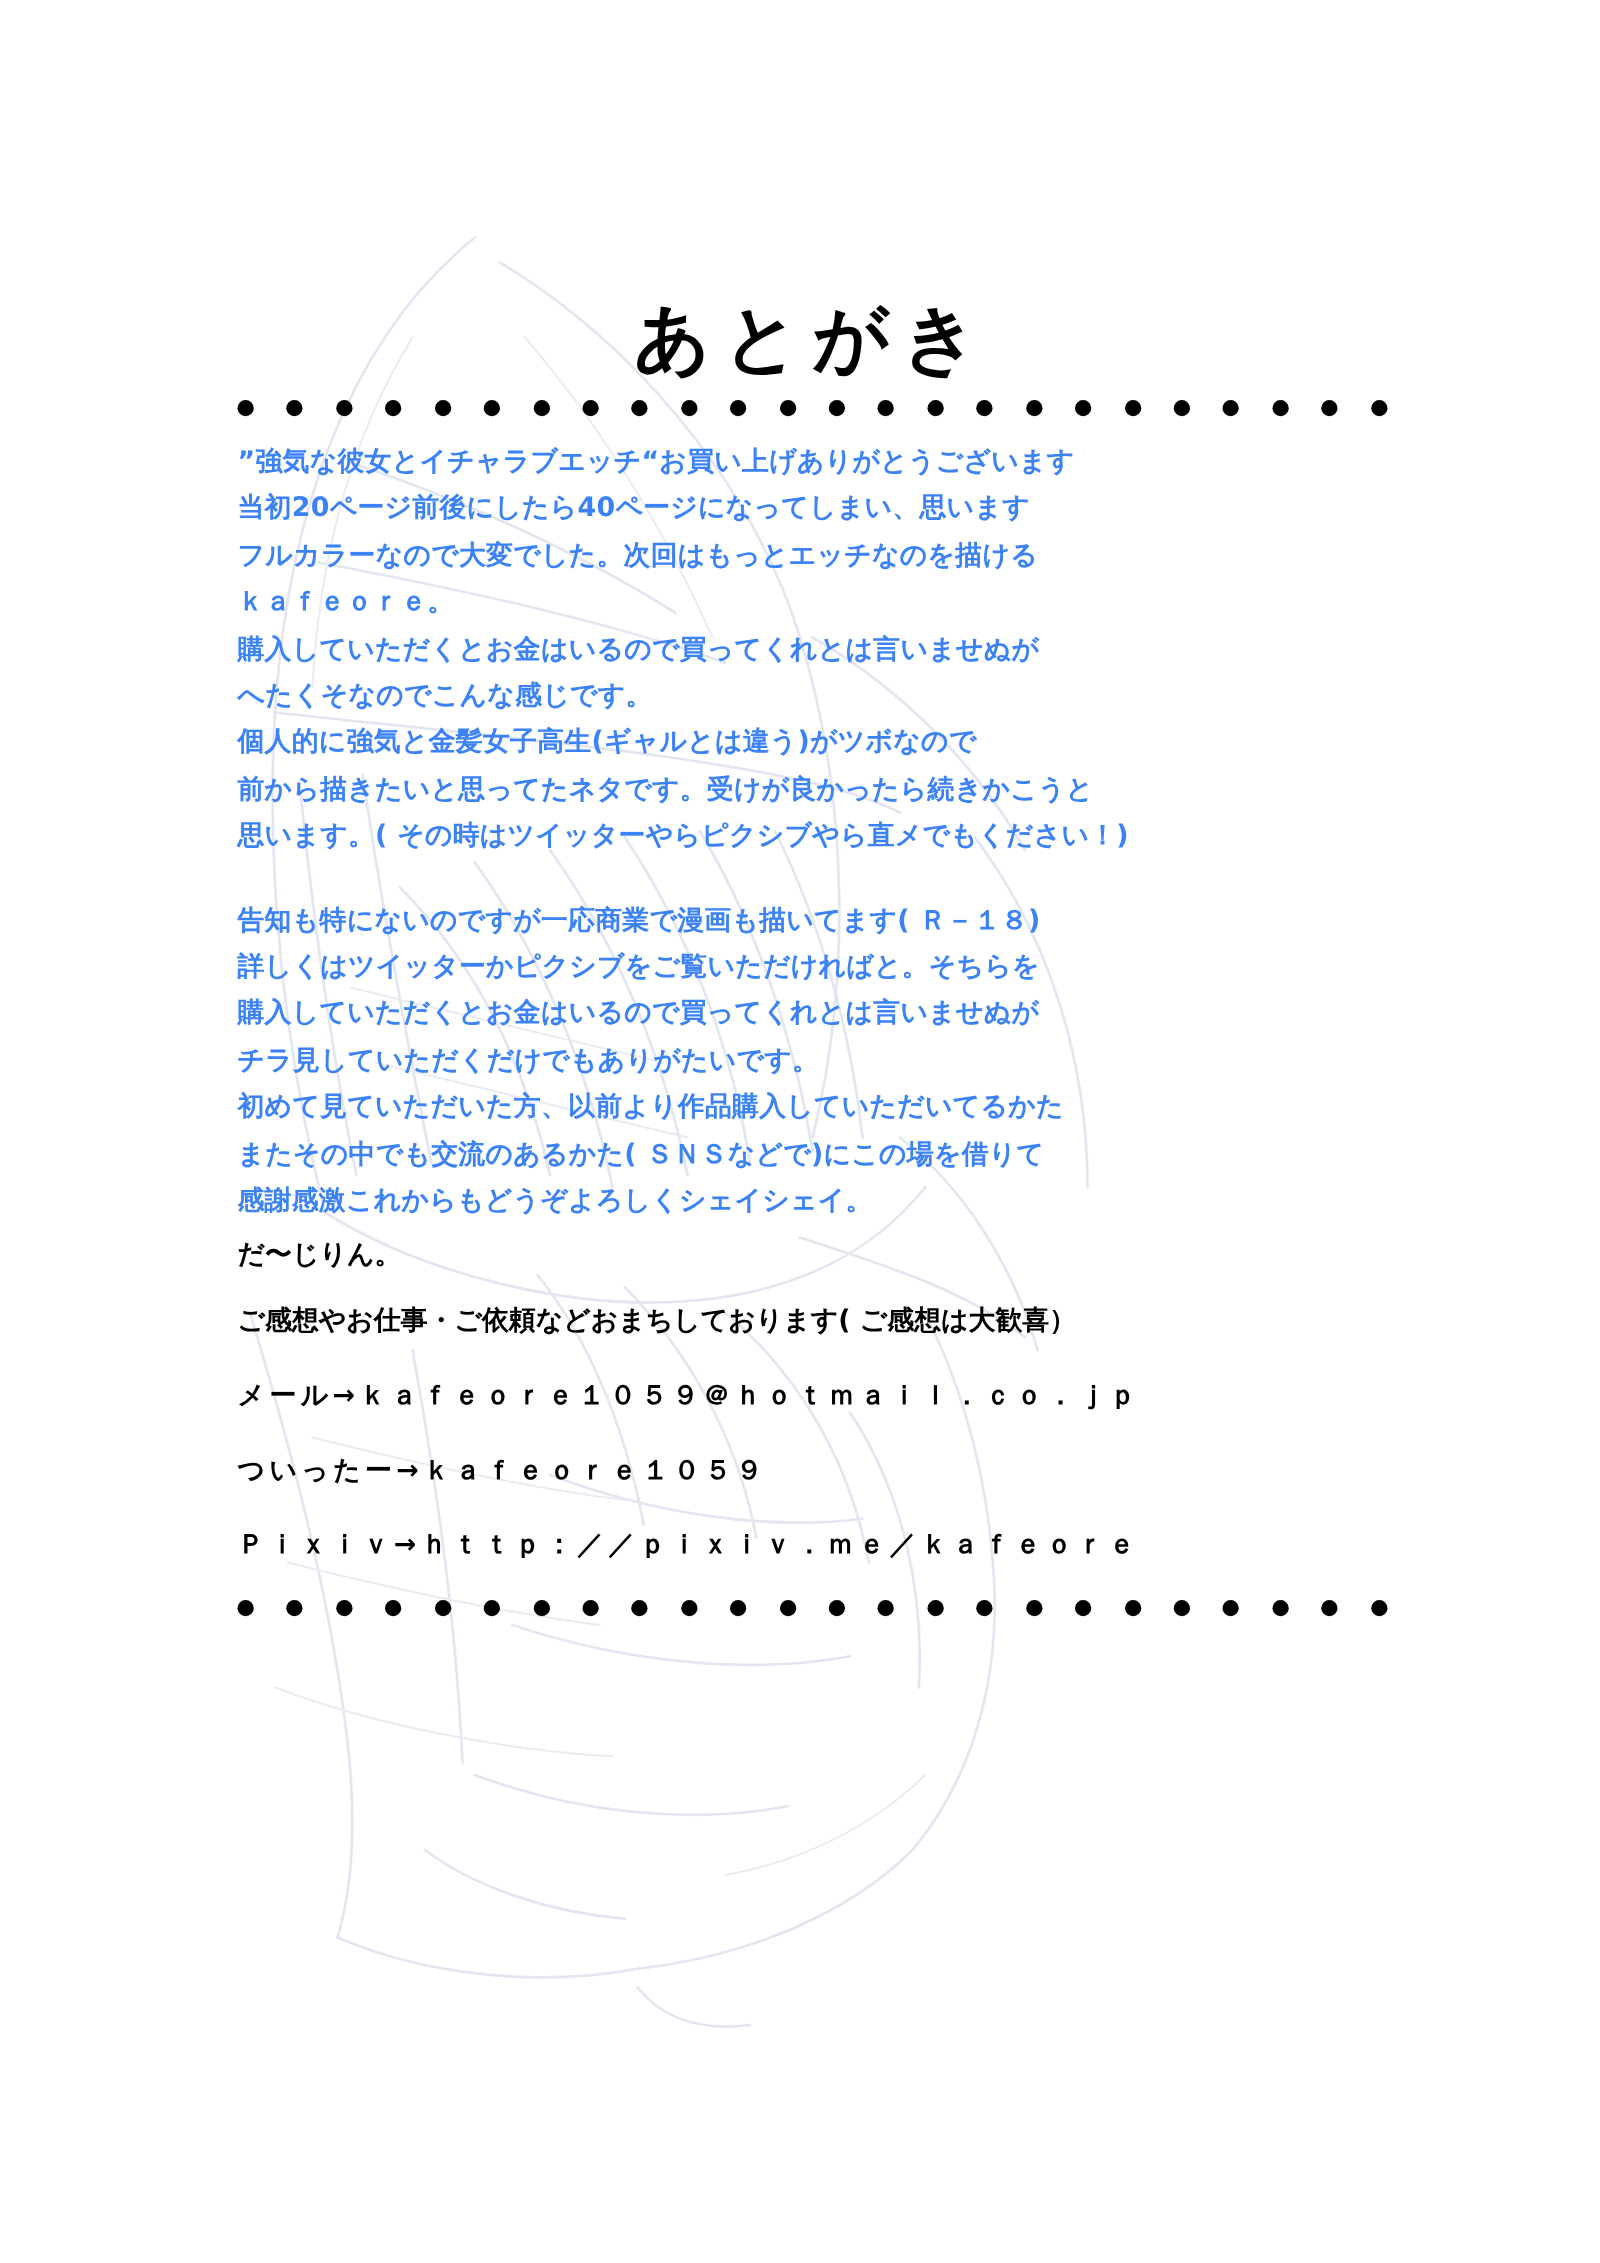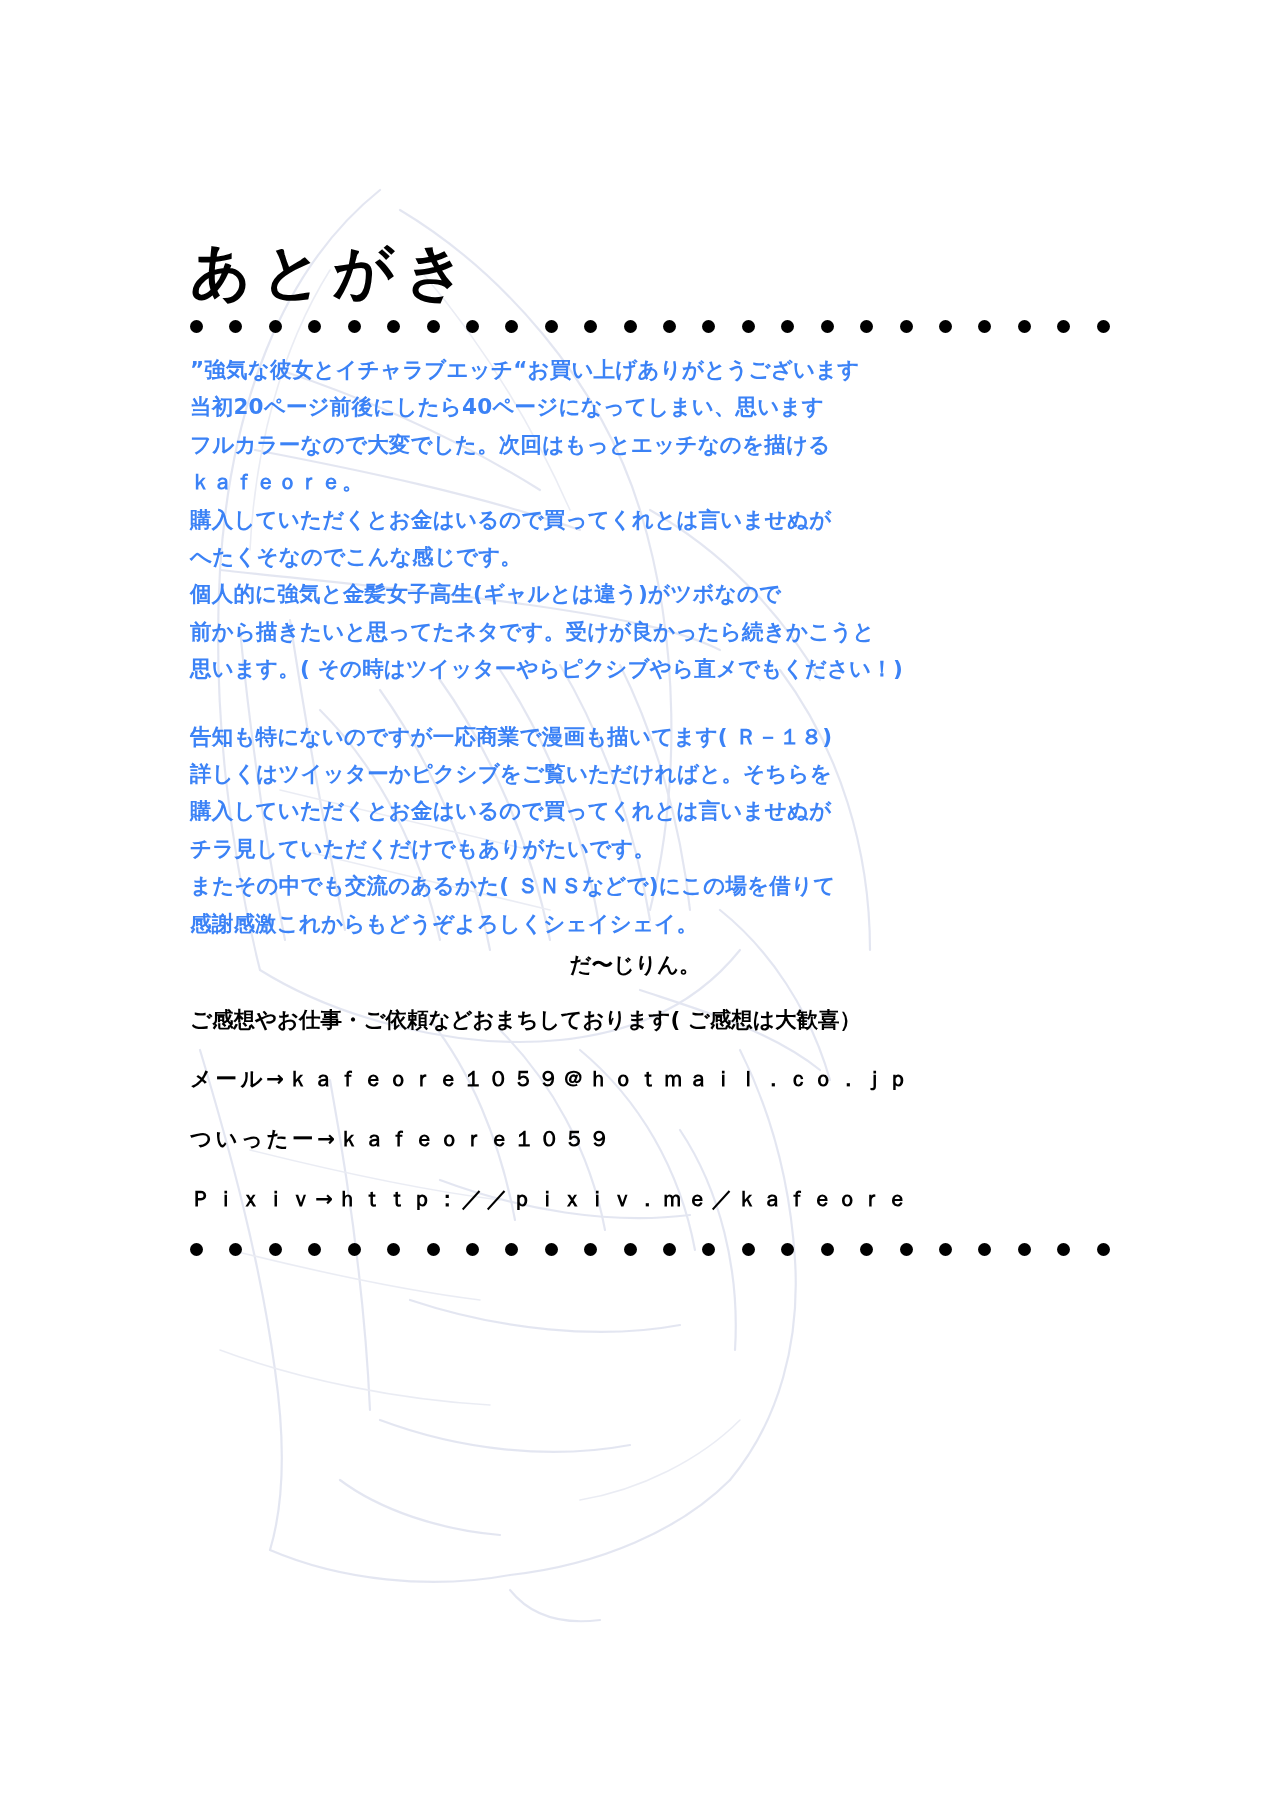--- a/index.html
+++ b/index.html
@@ -38,20 +38,21 @@
     left: 190px;
     top: 240px;
     width: 920px;
   }
 
   .title {
     font-family: "DejaVu Sans", sans-serif;
     font-size: 60px;
     font-weight: bold;
     letter-spacing: 10px;
+    text-align: center;
     color: #000000;
     margin: 0 0 14px 0;
     line-height: 1.05;
   }
 
   .dotrule {
     display: flex;
     justify-content: space-between;
     align-items: center;
     width: 100%;
@@ -75,21 +76,21 @@
     color: #3b82f6;
     letter-spacing: 0.2px;
   }
   .body-block p { margin: 0; }
   .para-gap { height: 30px; }
 
   .signature {
     font-family: "DejaVu Sans", sans-serif;
     font-weight: bold;
     font-size: 21.5px;
-    text-align: center;
+    text-align: left;
     padding-right: 30px;
     margin-top: 8px;
     color: #000000;
   }
 
   .contact {
     font-family: "DejaVu Sans", sans-serif;
     font-weight: bold;
     font-size: 21.5px;
     line-height: 1.78;
@@ -196,20 +197,21 @@
       <p>思います。( その時はツイッターやらピクシブやら直メでもください！)</p>
     </div>
 
     <div class="para-gap"></div>
 
     <div class="body-block">
       <p>告知も特にないのですが一応商業で漫画も描いてます( Ｒ－１８)</p>
       <p>詳しくはツイッターかピクシブをご覧いただければと。そちらを</p>
       <p>購入していただくとお金はいるので買ってくれとは言いませぬが</p>
       <p>チラ見していただくだけでもありがたいです。</p>
+      <p>初めて見ていただいた方、以前より作品購入していただいてるかた</p>
       <p>またその中でも交流のあるかた( ＳＮＳなどで)にこの場を借りて</p>
       <p>感謝感激これからもどうぞよろしくシェイシェイ。</p>
     </div>
 
     <div class="signature">だ〜じりん。</div>
 
     <div class="contact">
       <p>ご感想やお仕事・ご依頼などおまちしております( ご感想は大歓喜）</p>
       <p class="mono">メール→ｋａｆｅｏｒｅ１０５９＠ｈｏｔｍａｉｌ．ｃｏ．ｊｐ</p>
       <p class="mono">ついったー→ｋａｆｅｏｒｅ１０５９</p>

